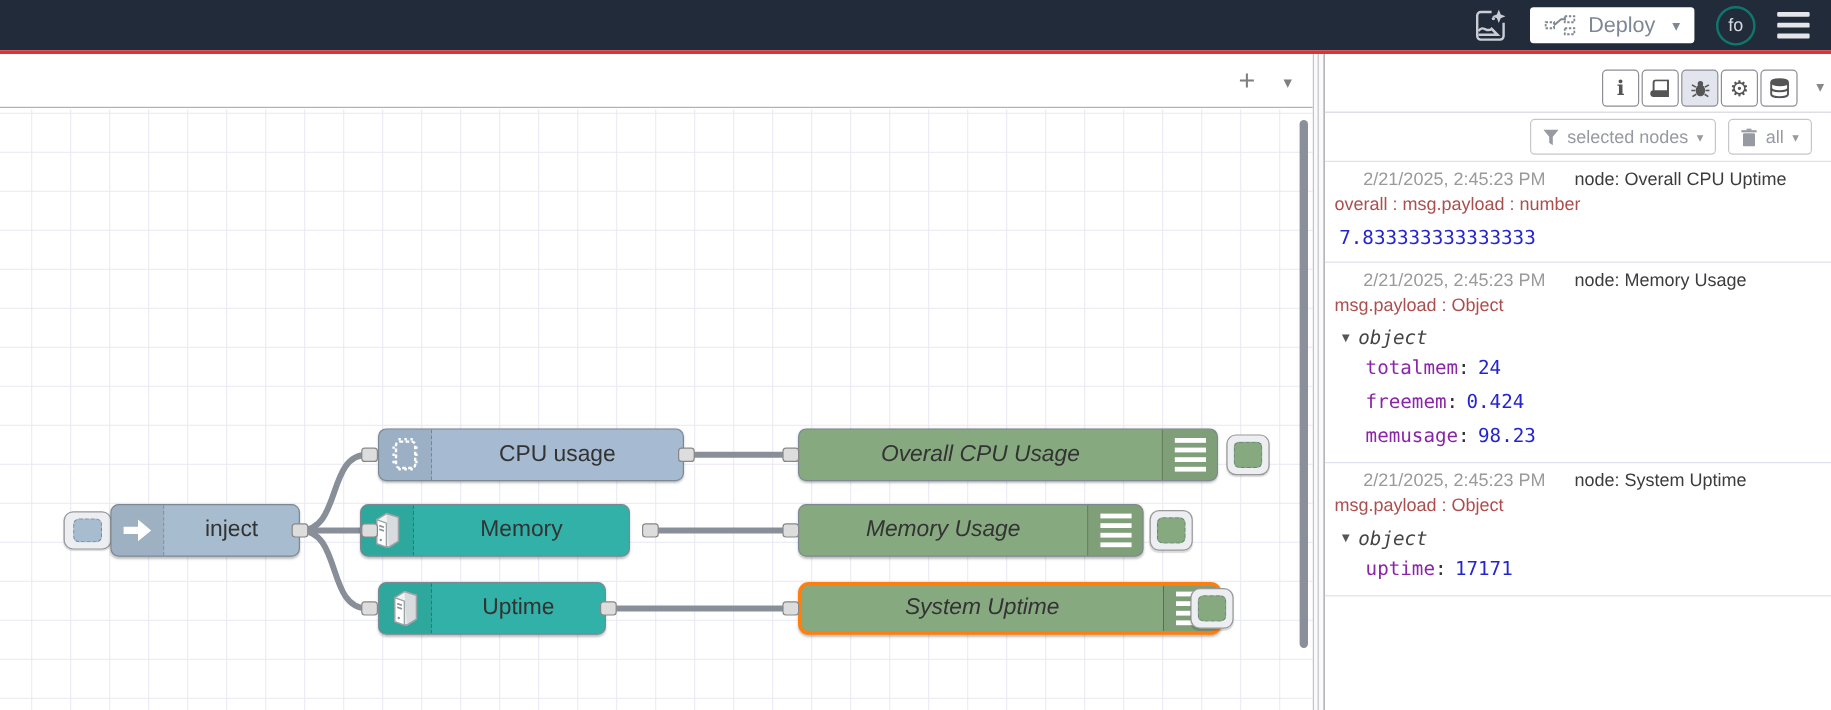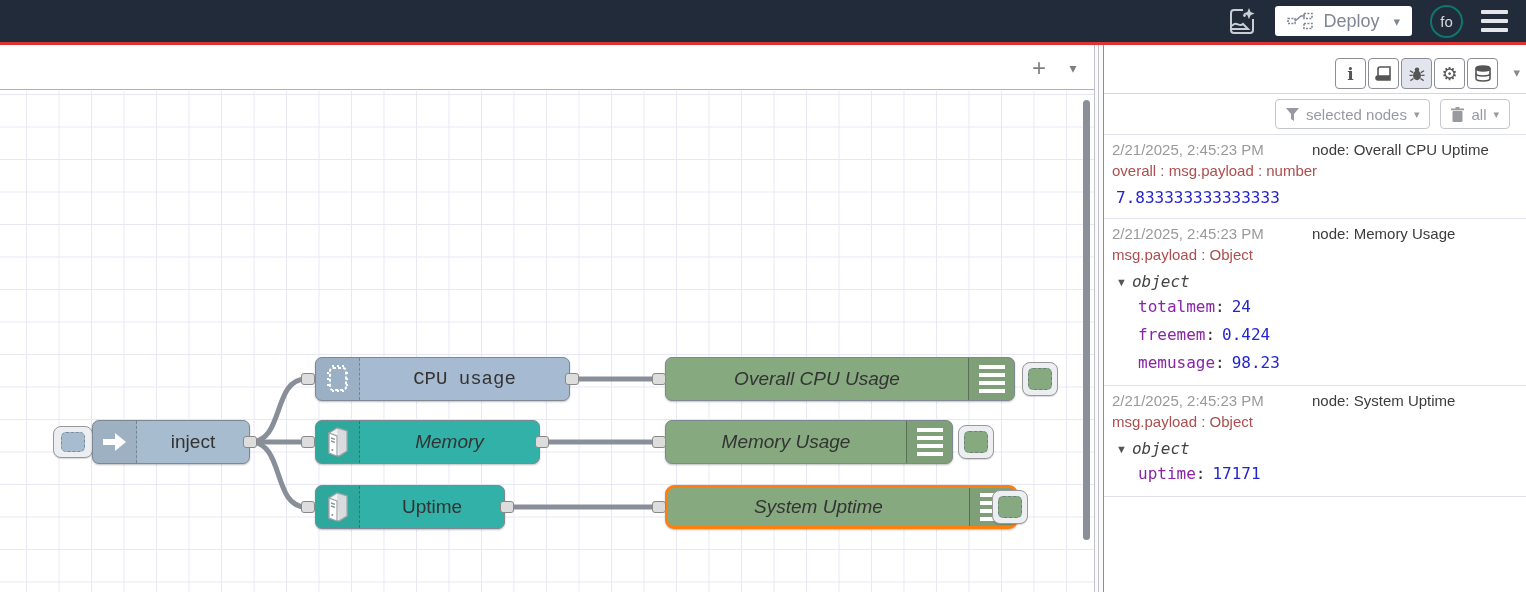--- a/index.html
+++ b/index.html
@@ -75,21 +75,21 @@
   .sb-tabs-caret { position:absolute; right:6px; top:20px; color:#888; font-size:13px; }
 
   .sb-filterbar { height:40px; flex:none; display:flex; align-items:center; justify-content:flex-end;
                   gap:10px; padding-right:16px; }
   .sb-btn { height:30px; border:1px solid #c6c6ce; border-radius:4px; background:#fff; color:#979aa0;
             font-size:15px; display:flex; align-items:center; gap:7px; padding:0 10px; }
   .sb-btn .caret { font-size:11px; color:#979aa0; }
 
   .msg-list { flex:1; border-top:1px solid #dfe2ec; overflow:hidden; font-size:15px; }
   .msg { padding:5px 8px 8px 8px; border-bottom:1px solid #dfe2ec; }
-  .msg-meta { display:flex; line-height:20px; }
+  .msg-meta { display:flex; line-height:20px;text-align:center; }
   .msg-ts { color:#9a9a9a; width:200px; flex:none; }
   .msg-src { color:#3c3c3c; white-space:nowrap; }
   .msg-prop { color:#ad4e4e; line-height:20px; margin-top:1px; }
   .msg-value-num { font-family:"DejaVu Sans Mono", monospace; font-size:16px; color:#2525d0;
                    margin:5px 0 0 4px; line-height:24px; }
   .obj-row { display:flex; align-items:center; gap:5px; margin:6px 0 0 4px; line-height:22px; }
   .obj-caret { color:#555; font-size:11px; }
   .obj-word { font-family:"DejaVu Sans Mono", monospace; font-style:italic; font-size:16px; color:#444; }
   .kv-row { font-family:"DejaVu Sans Mono", monospace; font-size:16px; margin-left:26px;
             line-height:28px; }
@@ -163,31 +163,31 @@
 
     <div class="node" style="left:92px; top:329px; width:158px; background:#a7bccf;">
       <div class="icon-strip left">
         <svg width="28" height="24" viewBox="0 0 28 24">
             <path d="M2,9 h12 V3 l11,9 -11,9 v-6 H2 z" fill="#fff"></path>
           </svg>
       </div>
       <div class="node-label">inject</div>
     </div>
 
-    <div class="node" style="left:315px; top:266px; width:255px; background:#a6bbd1;font-family:Liberation Mono, monospace;">
+    <div class="node" style="left:315px; top:266px; width:255px; background:#a6bbd1;">
       <div class="icon-strip left">
         <svg width="30" height="32" viewBox="0 0 30 32" fill="none" stroke="#fff" stroke-width="2">
           <rect x="7" y="5" width="16" height="22" rx="3" stroke-dasharray="3 2"></rect>
           <path d="M10,2 v3 M15,2 v3 M20,2 v3 M10,27 v3 M15,27 v3 M20,27 v3 M4,10 h3 M4,16 h3 M4,22 h3 M23,10 h3 M23,16 h3 M23,22 h3" stroke-dasharray="2 1"></path>
         </svg>
       </div>
       <div class="node-label">CPU usage</div>
     </div>
 
-    <div class="node" style="left:315px; top:329px; width:225px; background:#31b1a7;font-style:italic;">
+    <div class="node" style="left:300px; top:329px; width:225px; background:#31b1a7;">
       <div class="icon-strip left">
         <svg width="30" height="34" viewBox="0 0 30 34">
           <path d="M6,8 l8,-5 10,3 v20 l-8,5 -10,-3 z" fill="#f2f2f2" stroke="#9aa3a8" stroke-width="1.2"></path>
           <path d="M14,3 l10,3 v20 l-8,5" fill="#d8dcdf" stroke="#9aa3a8" stroke-width="1.2"></path>
           <path d="M6,8 l8,3 v20 l-8,-3 z" fill="#fff" stroke="#9aa3a8" stroke-width="1.2"></path>
           <path d="M8,13 l4,1.4 M8,16 l4,1.4" stroke="#8b9499" stroke-width="1.4"></path>
           <circle cx="9.3" cy="25" r="1" fill="#8b9499"></circle>
         </svg>
       </div>
       <div class="node-label">Memory</div>

